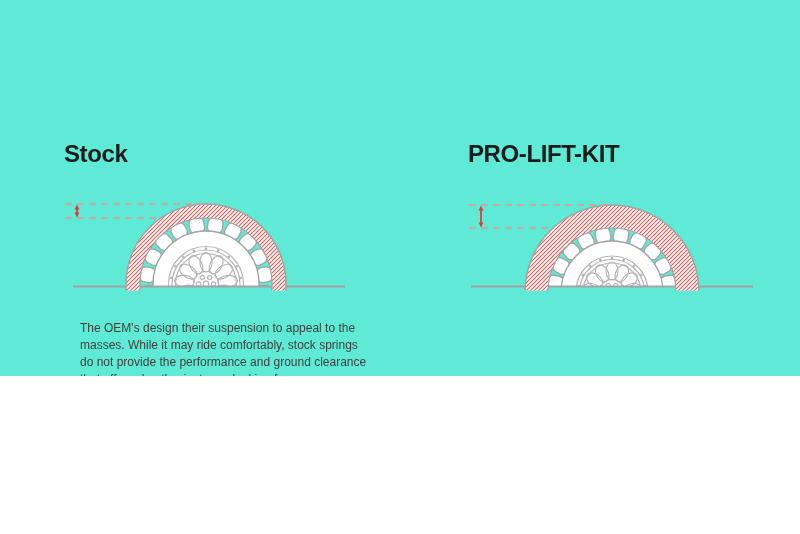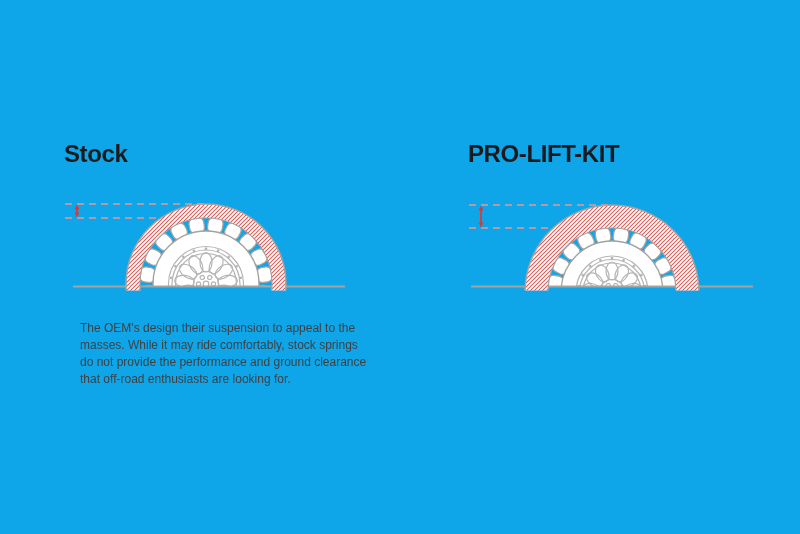--- a/index.html
+++ b/index.html
@@ -1,17 +1,17 @@
 <!DOCTYPE html>
 <html><head>
 <meta charset="utf-8">
 <style>
   html,body{margin:0;padding:0;background:#ffffff;}
   .canvas{
-    position:relative;width:800px;height:534px;background:#0ea5e9;overflow:hidden;
+    position:relative;width:800px;height:376px;background:#5eead4;overflow:hidden;
     font-family:"Liberation Sans",sans-serif;
   }
   .panel{position:absolute;top:140px;width:345px;height:235px;}
   .panel-left{left:55px;}
   .panel-right{left:459px;}
   .panel-title{
     margin:0 0 0 9px;font-size:24px;line-height:28px;font-weight:700;
     letter-spacing:-0.4px;color:#1b1b1d;
   }
   .diagram{position:absolute;left:0;top:50px;width:345px;height:110px;display:block;}

